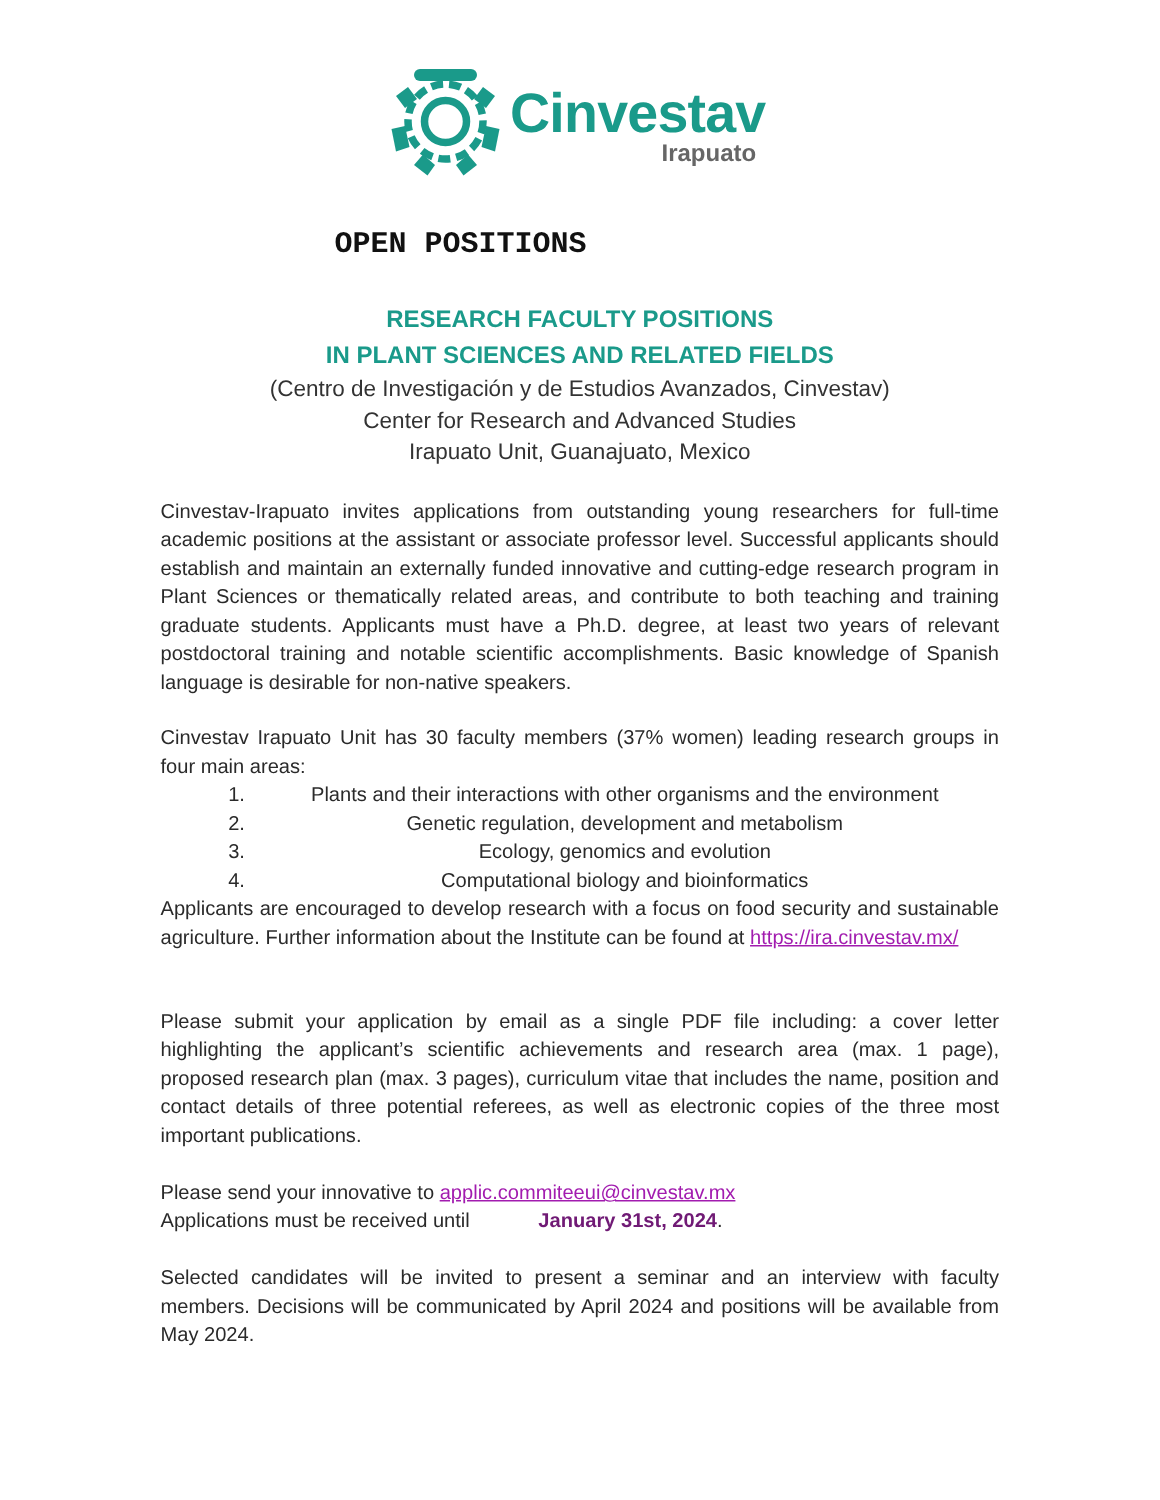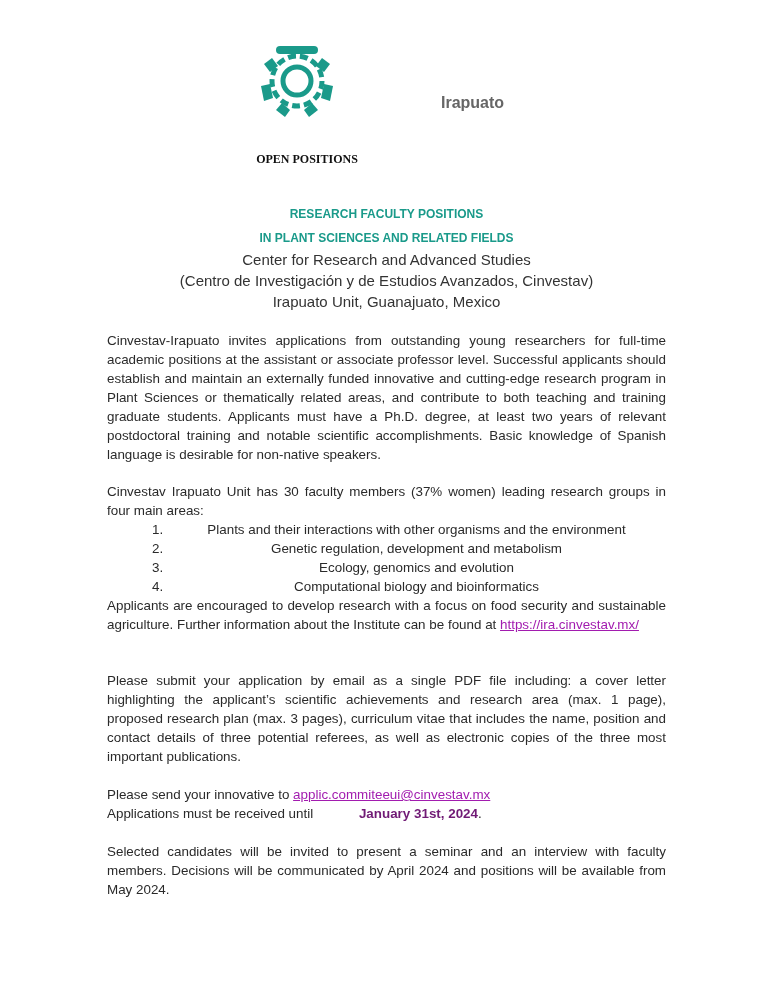--- a/index.html
+++ b/index.html
@@ -5,23 +5,23 @@
   html, body { margin: 0; padding: 0; background: #ffffff; }
   body { width: 773px; height: 1000px; position: relative; overflow: hidden;
          font-family: "DejaVu Sans", "Liberation Sans", sans-serif; color: #222222; }
   .logo { position: absolute; left: 258px; top: 42px; width: 270px; height: 78px; }
   .logo svg { position: absolute; left: 0; top: 0; }
   .logo-word { position: absolute; left: 82px; top: 14px; font-family: "Liberation Sans", sans-serif;
                font-weight: bold; font-size: 37px; color: #1a9a8a; letter-spacing: -0.5px; line-height: 40px; }
   .logo-sub { position: absolute; left: 183px; top: 52px; font-family: "Liberation Sans", sans-serif;
               font-weight: bold; font-size: 16px; color: #666666; line-height: 18px; }
   .title { position: absolute; left: 0; width: 614px; top: 152px; text-align: center;
-           font-family: Liberation Serif, serif; font-weight: bold; font-size: 12px; color: #111; }
+           font-family: Liberation Mono, monospace; font-weight: bold; font-size: 20px; color: #111; }
   .subtitle { position: absolute; left: 0; width: 773px; top: 202px; text-align: center;
-              font-family: "Liberation Sans", sans-serif; font-weight: bold; font-size: 12px; color: #1a9a8a; line-height: 24px; }
+              font-family: "Liberation Sans", sans-serif; font-weight: bold; font-size: 16px; color: #1a9a8a; line-height: 24px; }
   .inst { position: absolute; left: 0; width: 773px; top: 249px; text-align: center;
           font-family: "Liberation Sans", sans-serif; font-size: 15px; line-height: 21px; color: #333; }
   .body { position: absolute; left: 107px; width: 559px; font-family: "Liberation Sans", sans-serif;
           font-size: 13.4px; line-height: 19px; color: #2a2a2a; }
   .just { text-align: justify; }
   .p1 { top: 331px; }
   .p2 { top: 482px; }
   .p3 { top: 671px; }
   .p4 { top: 785px; }
   .p5 { top: 842px; }
@@ -42,33 +42,34 @@
     <g fill="#1a9a8a">
       <path d="M22 4 h34 a4 4 0 0 1 0 8 h-34 a4 4 0 0 1 0 -8z"></path>
       <path d="M6 22 l8 -6 l6 8 l-8 6z"></path>
       <path d="M72 22 l-8 -6 l-6 8 l8 6z"></path>
       <path d="M3 44 l9 -2 l3 14 l-9 3z"></path>
       <path d="M75 44 l-9 -2 l-3 14 l9 3z"></path>
       <path d="M18 68 l6 -7 l8 7 l-5 7z"></path>
       <path d="M60 68 l-6 -7 l-8 7 l5 7z"></path>
     </g>
   </svg>
+  <div class="logo-word">Cinvestav</div>
   <div class="logo-sub">Irapuato</div>
 </div>
 
 <div class="title">OPEN POSITIONS</div>
 
 <div class="subtitle">
   <div>RESEARCH FACULTY POSITIONS</div>
   <div>IN PLANT SCIENCES AND RELATED FIELDS</div>
 </div>
 
 <div class="inst">
+  <div>(Centro de Investigación y de Estudios Avanzados, Cinvestav)</div>
   <div>Center for Research and Advanced Studies</div>
-  <div>(Centro de Investigación y de Estudios Avanzados, Cinvestav)</div>
   <div>Irapuato Unit, Guanajuato, Mexico</div>
 </div>
 
 <p class="body just p1" style="margin:0;">Cinvestav-Irapuato invites applications from outstanding young researchers for full-time academic positions at the assistant or associate professor level. Successful applicants should establish and maintain an externally funded innovative and cutting-edge research program in Plant Sciences or thematically related areas, and contribute to both teaching and training graduate students. Applicants must have a Ph.D. degree, at least two years of relevant postdoctoral training and notable scientific accomplishments. Basic knowledge of Spanish language is desirable for non-native speakers.</p>
 
 <div class="body p2">
   <div class="just">Cinvestav Irapuato Unit has 30 faculty members (37% women) leading research groups in four main areas:</div>
   <ol>
     <li>Plants and their interactions with other organisms and the environment</li>
     <li>Genetic regulation, development and metabolism</li>

